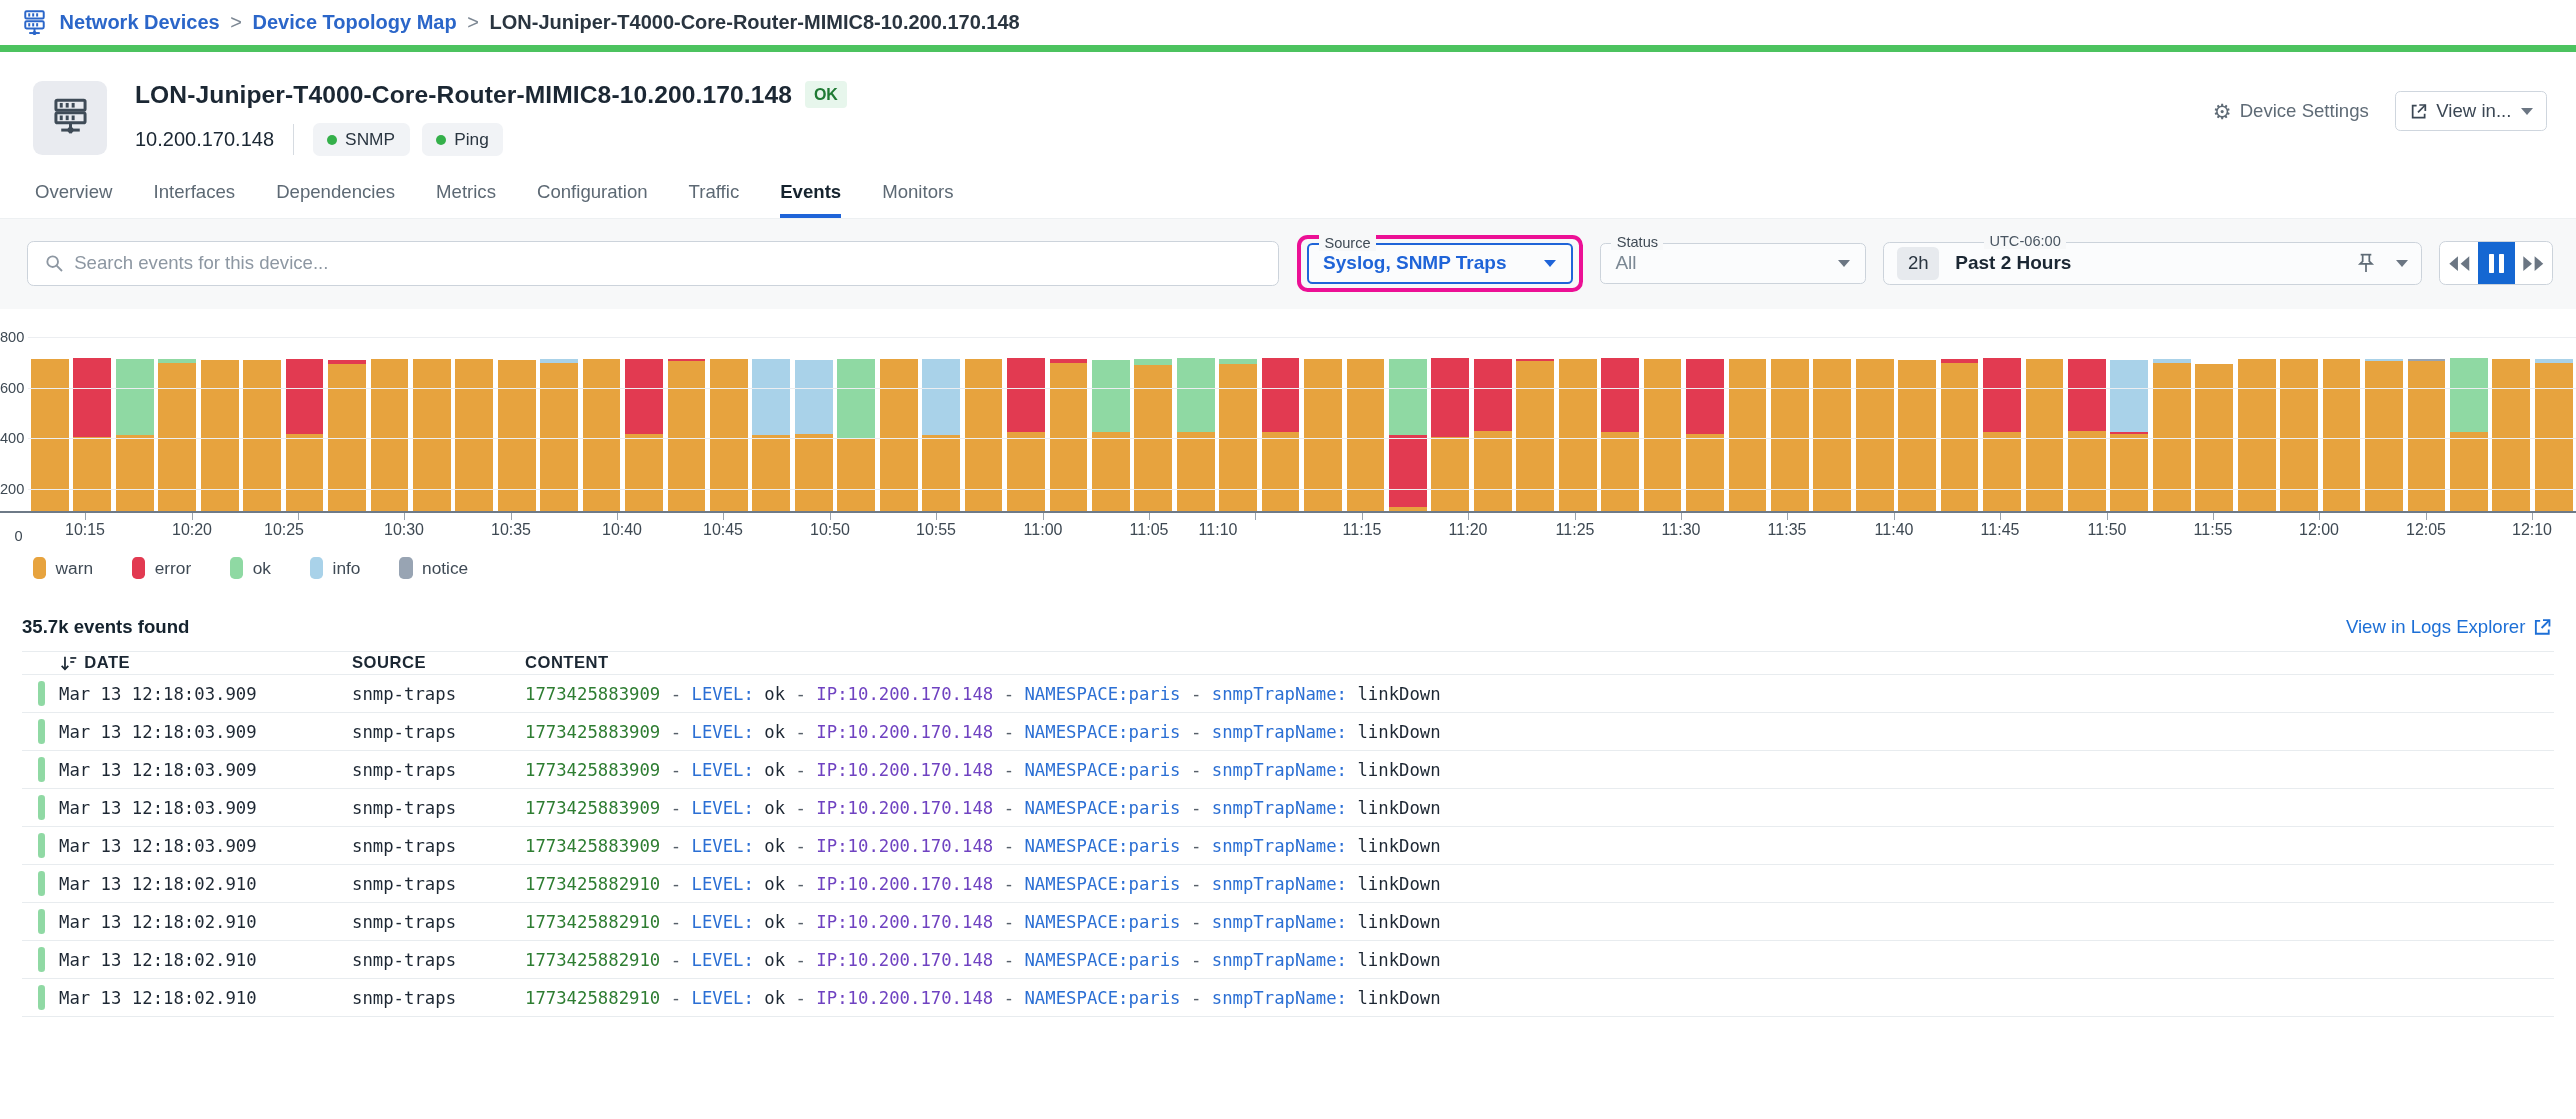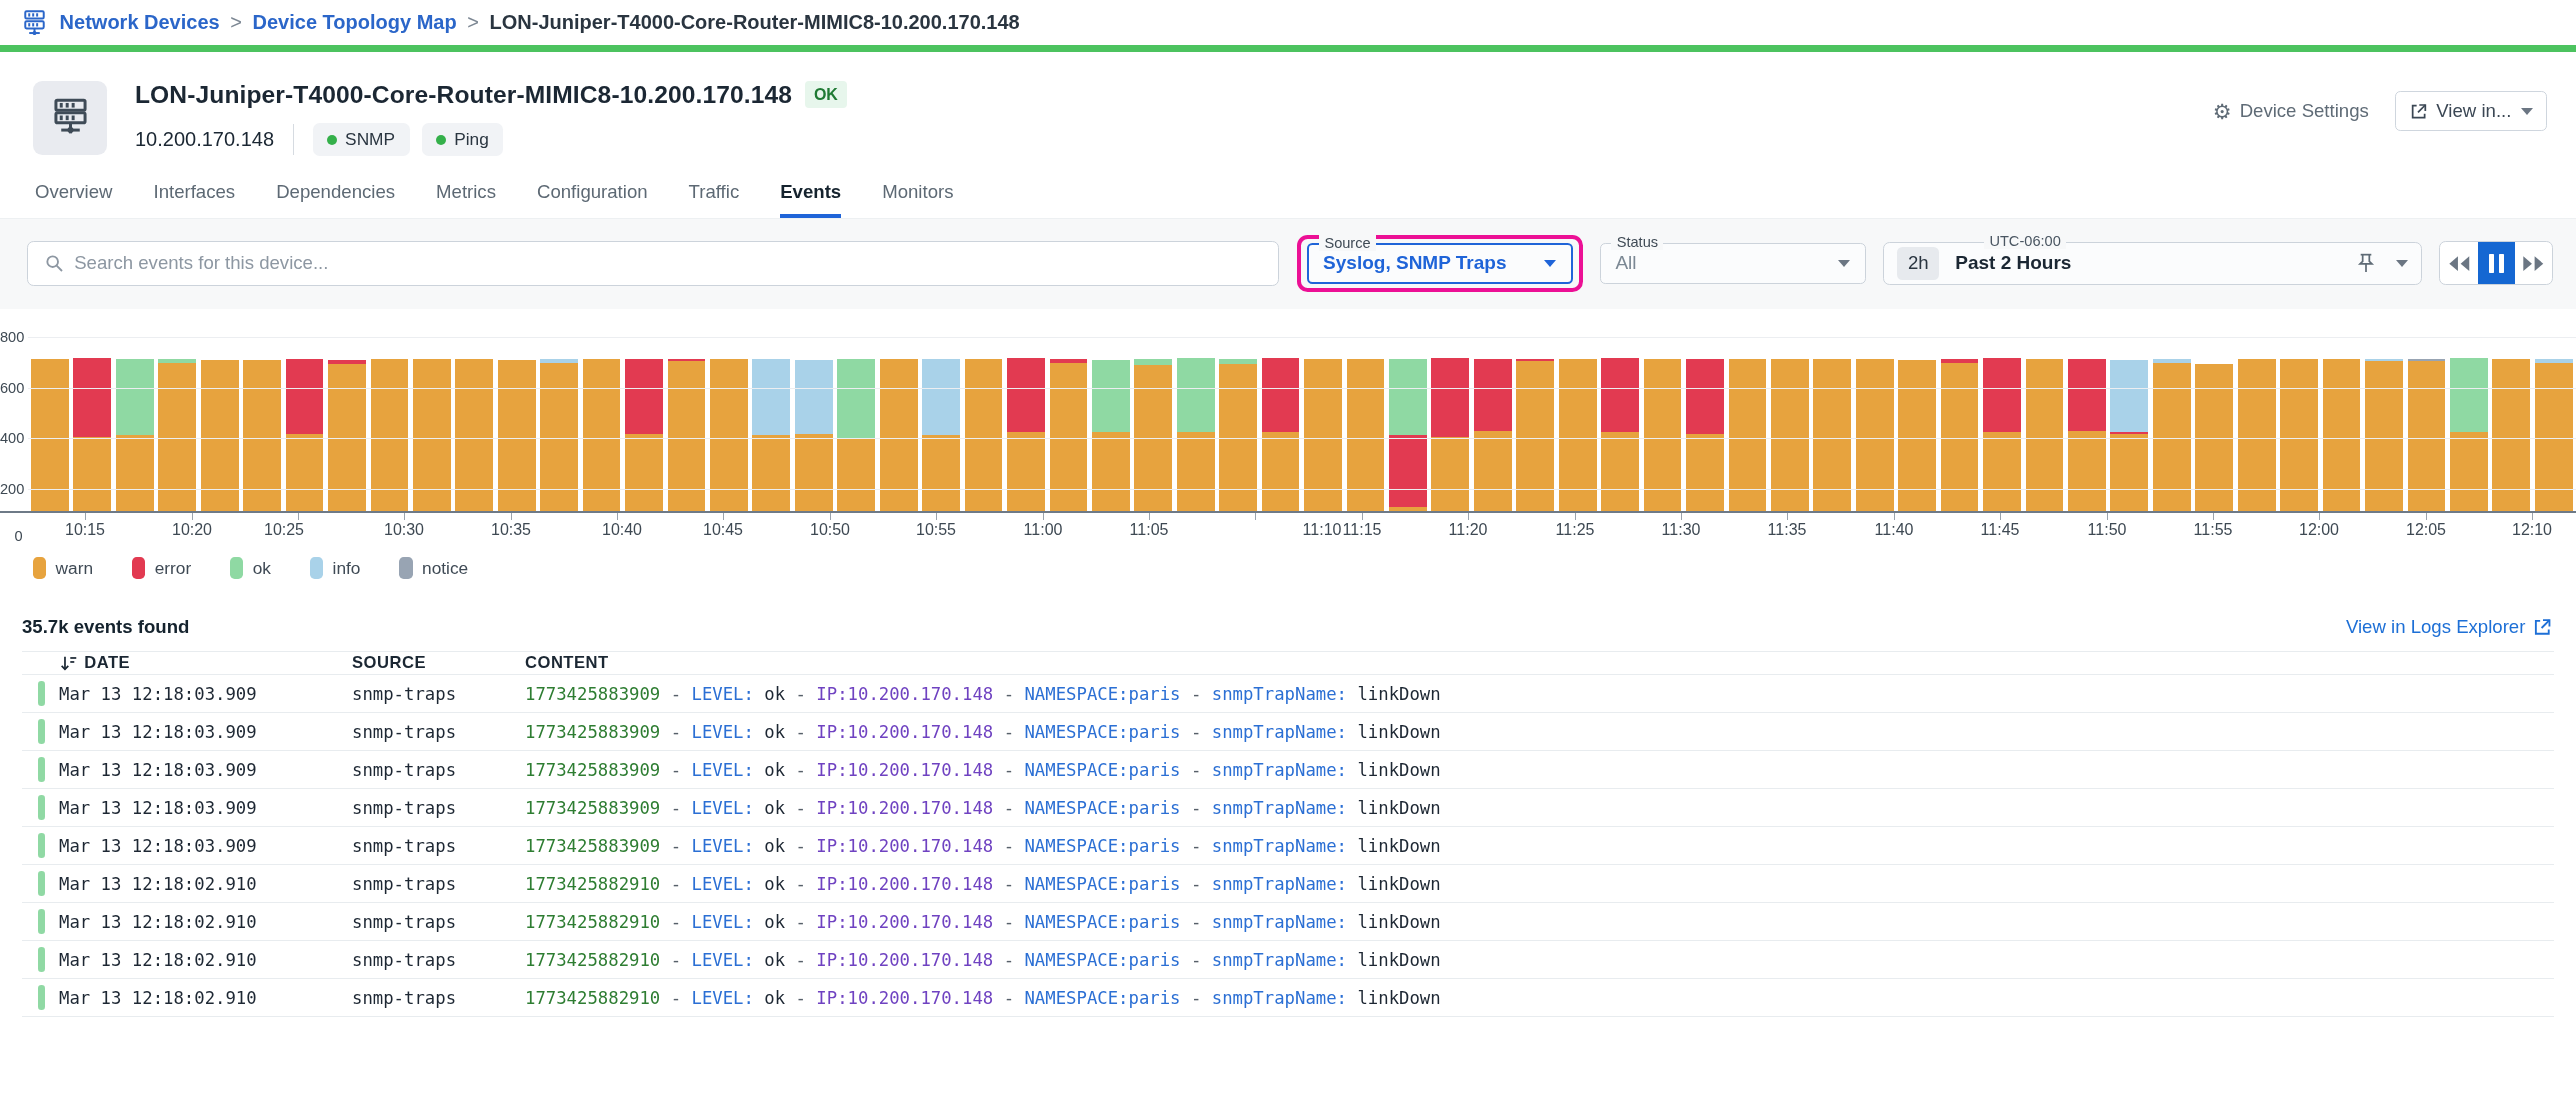--- a/index.html
+++ b/index.html
@@ -514,21 +514,21 @@
       <span class="xlab" style="left: 723px;">10:45</span>
       <div class="xtick" style="left: 830px;"></div>
       <span class="xlab" style="left: 830px;">10:50</span>
       <div class="xtick" style="left: 936px;"></div>
       <span class="xlab" style="left: 936px;">10:55</span>
       <div class="xtick" style="left: 1043px;"></div>
       <span class="xlab" style="left: 1043px;">11:00</span>
       <div class="xtick" style="left: 1149px;"></div>
       <span class="xlab" style="left: 1149px;">11:05</span>
       <div class="xtick" style="left: 1255px;"></div>
-      <span class="xlab" style="left: 1322px;">11:10</span>
+      <span class="xlab" style="left: 1218px;">11:10</span>
       <div class="xtick" style="left: 1362px;"></div>
       <span class="xlab" style="left: 1362px;">11:15</span>
       <div class="xtick" style="left: 1468px;"></div>
       <span class="xlab" style="left: 1468px;">11:20</span>
       <div class="xtick" style="left: 1575px;"></div>
       <span class="xlab" style="left: 1575px;">11:25</span>
       <div class="xtick" style="left: 1681px;"></div>
       <span class="xlab" style="left: 1681px;">11:30</span>
       <div class="xtick" style="left: 1787px;"></div>
       <span class="xlab" style="left: 1787px;">11:35</span>

